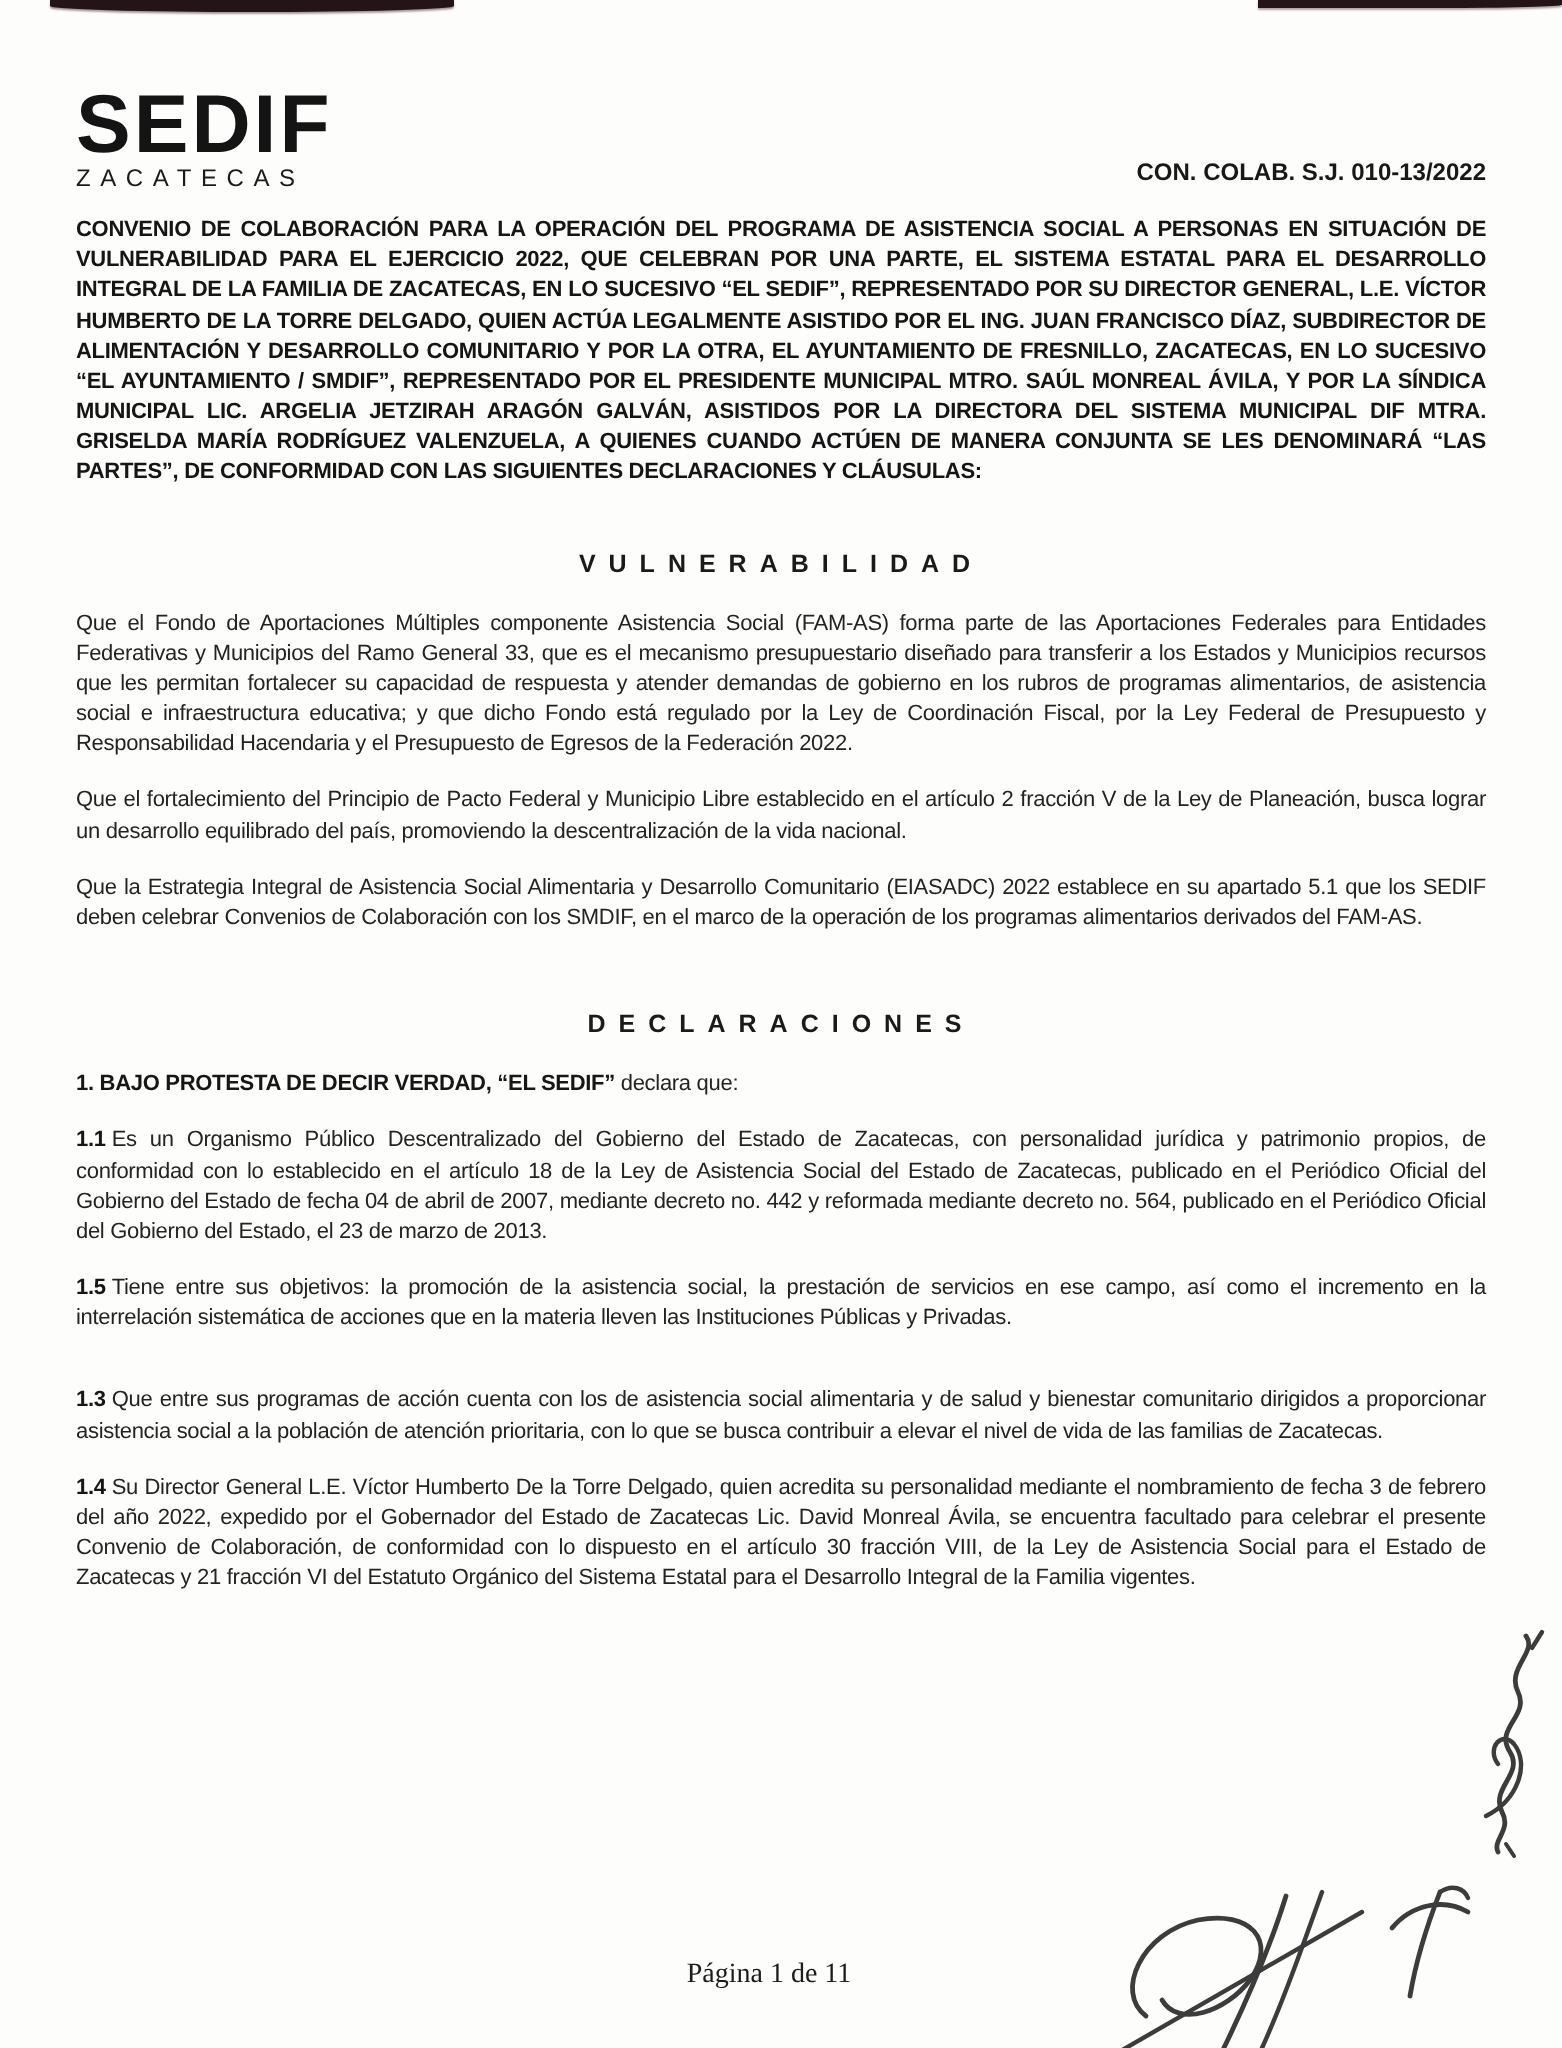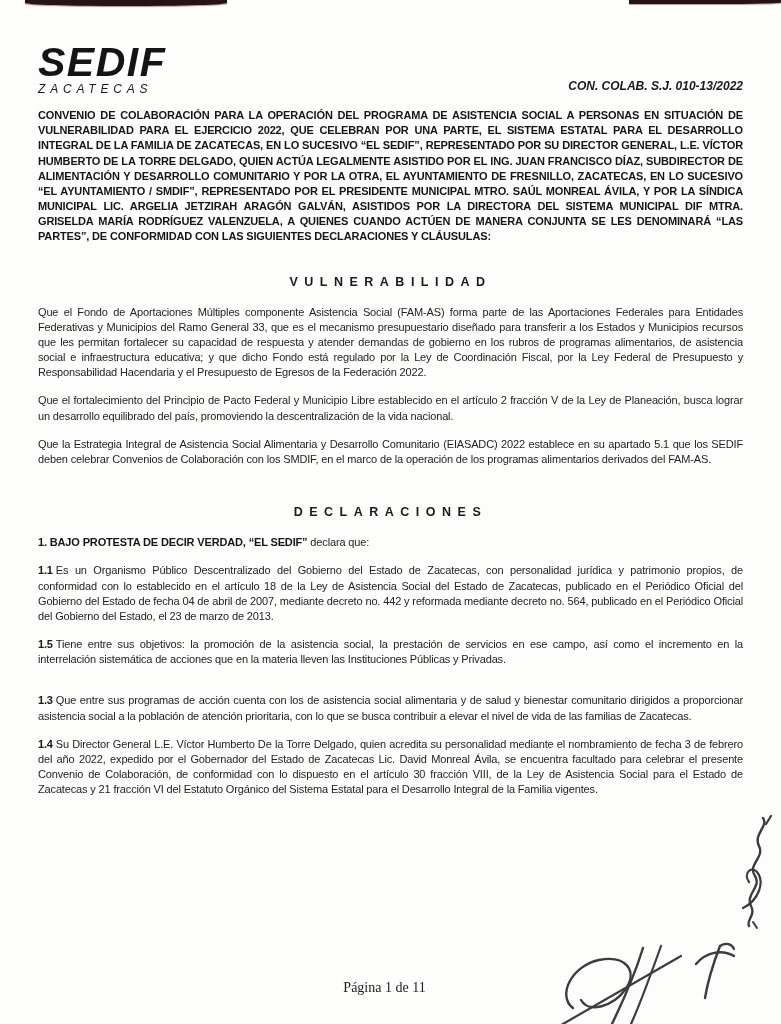--- a/index.html
+++ b/index.html
@@ -13,21 +13,21 @@
     color:#1e1e1e;
     box-sizing:border-box;
   }
   
   .scan-edge{position:absolute;top:0;background:#241418;}
   .scan-edge-left{left:25px;width:202px;height:6px;border-radius:0 0 55% 55%;box-shadow:0 1px 1px rgba(60,30,35,.45);}
   .scan-edge-right{right:0;width:152px;height:4px;border-radius:0 0 40% 0;box-shadow:0 1px 1px rgba(60,30,35,.4);}
 
   .content{padding:44px 38px 0 38px;}
 
-  .doc-header{display:flex;justify-content:space-between;align-items:flex-end;margin-bottom:12px;font-style:italic;}
+  .doc-header{display:flex;justify-content:space-between;align-items:flex-end;margin-bottom:12px;}
   .logo-title{
     font-size:41px;font-weight:700;letter-spacing:1.5px;line-height:.88;color:#141414;
   }
   .logo-subtitle{
     font-size:12px;font-weight:400;letter-spacing:4.8px;color:#1b1b1b;margin-top:2px;
   }
   .doc-ref{font-size:12px;font-weight:700;color:#181818;padding-bottom:3px;}
 
   p{margin:0 0 13px 0;}
   .body-text{

